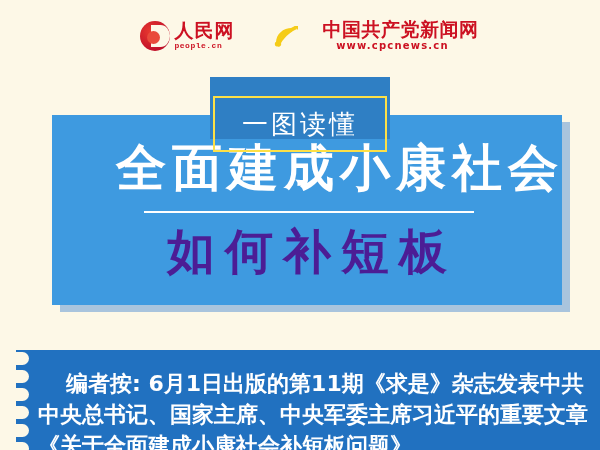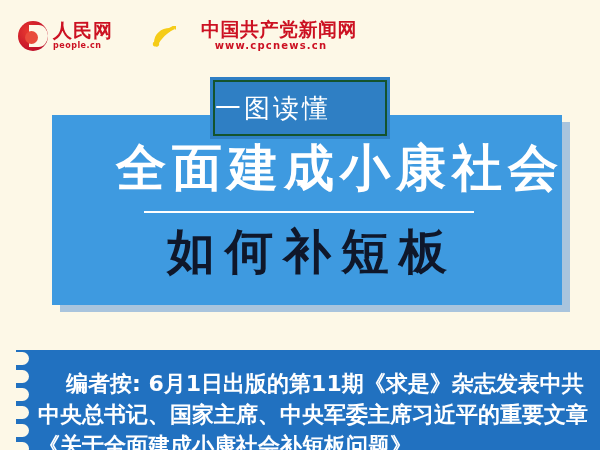--- a/index.html
+++ b/index.html
@@ -19,20 +19,21 @@
   .logo-bar {
     position: absolute;
     left: 0;
     top: 0;
     width: 600px;
     height: 72px;
     display: flex;
     align-items: center;
     padding-left: 18px;
     box-sizing: border-box;
+    justify-content: center;
   }
 
   .logo-people {
     display: flex;
     align-items: center;
     margin-right: 36px;
   }
   .logo-people-mark {
     width: 30px;
     height: 30px;
@@ -73,20 +74,21 @@
     letter-spacing: 1px;
     line-height: 1.05;
     font-family: "DejaVu Sans", "Liberation Sans", sans-serif;
   }
   .logo-people-url {
     font-size: 8px;
     font-weight: bold;
     color: #cc1122;
     letter-spacing: 0.5px;
     line-height: 1.2;
+    font-family: Liberation Mono, monospace;
   }
 
   .logo-cpc {
     display: flex;
     align-items: center;
   }
   .logo-cpc-mark {
     width: 30px;
     height: 30px;
     position: relative;
@@ -122,24 +124,26 @@
     width: 180px;
     height: 62px;
     background: #2f7fc4;
     box-sizing: border-box;
     padding: 3px;
     z-index: 5;
   }
   .badge-inner {
     width: 100%;
     height: 100%;
-    border: 2px solid #14532d;
+    border: 2px solid #fde047;
     box-sizing: border-box;
     display: flex;
     align-items: center;
+    justify-content: center;
+    margin-top: 16px;
   }
   .badge-text {
     color: #ffffff;
     font-size: 26px;
     font-family: "DejaVu Serif", "Liberation Serif", serif;
     letter-spacing: 3px;
     line-height: 1;
   }
 
   
@@ -180,21 +184,21 @@
     width: 330px;
     height: 2px;
     background: #ffffff;
   }
   .title-line2 {
     position: absolute;
     left: 0;
     top: 112px;
     width: 510px;
     text-align: center;
-    color: #0f172a;
+    color: #4c1d95;
     font-size: 48px;
     font-weight: bold;
     letter-spacing: 10px;
     line-height: 1;
     font-family: "DejaVu Sans", "Liberation Sans", sans-serif;
     text-indent: 10px;
   }
 
   
   .note-band {

